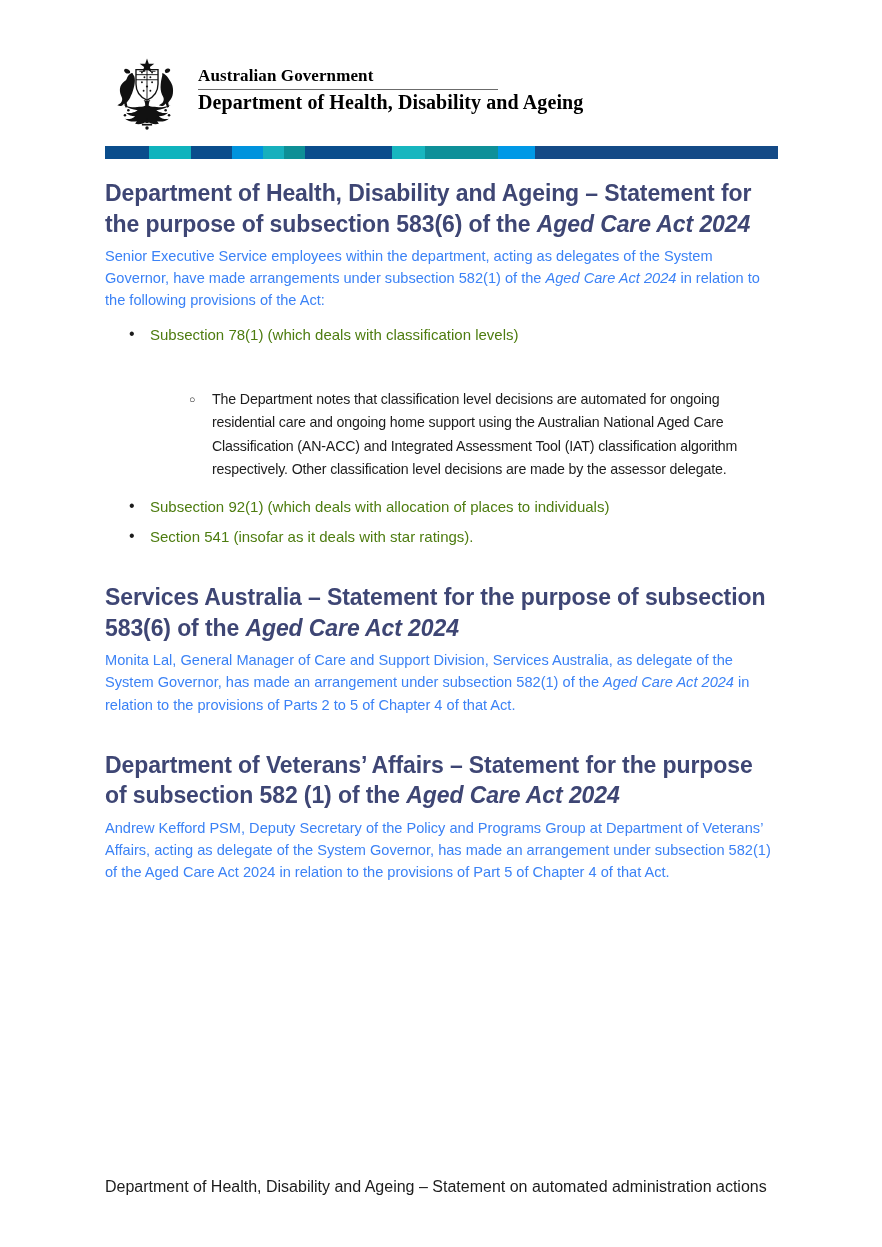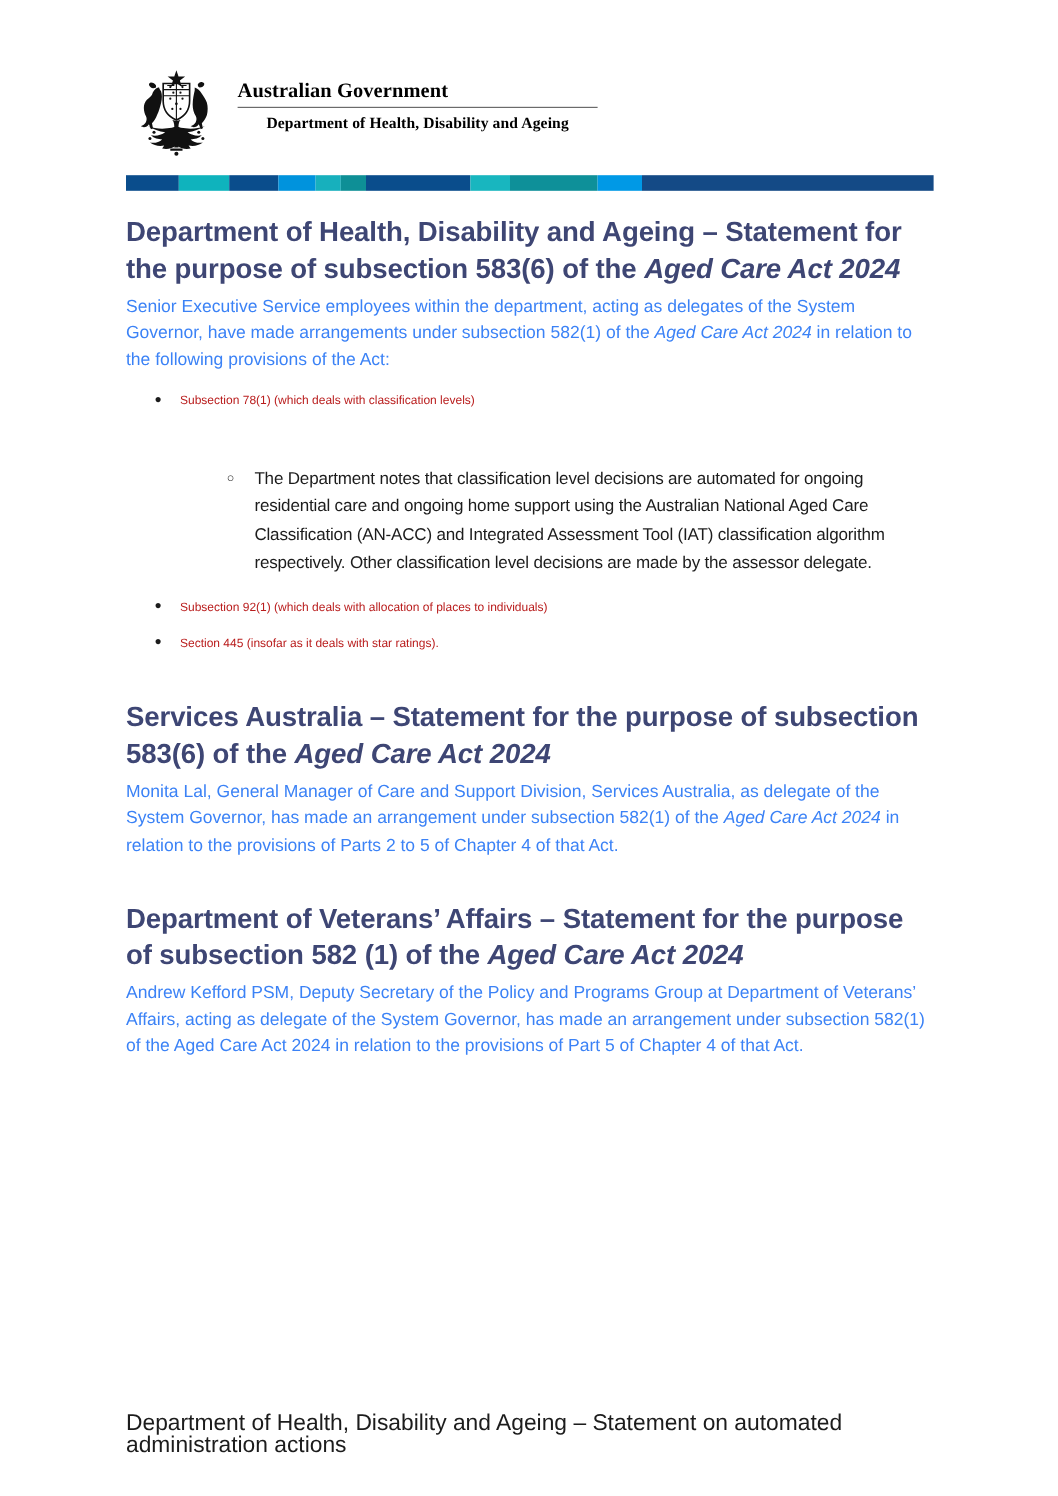--- a/index.html
+++ b/index.html
@@ -54,21 +54,21 @@
   }
   .brand-rule {
     width: 300px;
     height: 1px;
     background: #6b6b6b;
     margin: 3px 0 3px 0;
   }
   .brand-line2 {
     font-family: "Liberation Serif", serif;
     font-weight: bold;
-    font-size: 13px;
+    font-size: 20px;
     letter-spacing: 0.1px;
     color: #000000;
     line-height: 19px;
     white-space: nowrap;
     text-align: center;
   }
 
   
   .colour-band {
     position: absolute;
@@ -111,23 +111,23 @@
   p.body-text .it { font-style: italic; }
 
   ul.bullets {
     list-style: none;
     margin: 12px 0 0 0;
     padding: 0;
   }
   ul.bullets > li {
     position: relative;
     padding-left: 45px;
-    font-size: 10px;
+    font-size: 15px;
     line-height: 22.2px;
-    color: #b91c1c;
+    color: #4d7c0f;
     margin-bottom: 8px;
   }
   ul.bullets > li::before {
     content: "\2022";
     position: absolute;
     left: 24px;
     top: -1px;
     font-size: 16px;
     line-height: 22.2px;
     color: #1c1c1c;
@@ -156,21 +156,21 @@
     line-height: 23.5px;
     color: #1c1c1c;
   }
 
   
   .footer {
     position: absolute;
     left: 105px;
     top: 1178px;
     width: 675px;
-    font-size: 19px;
+    font-size: 16px;
     line-height: 18px;
     color: #1c1c1c;
   }
 </style>
 </head>
 <body>
 
 <div class="page">
 
   <div class="brand">
@@ -244,21 +244,21 @@
     <ul class="bullets">
       <li>Subsection 78(1) (which deals with classification levels)</li>
     </ul>
 
     <ul class="subbullets">
       <li>The Department notes that classification level decisions are automated for ongoing residential care and ongoing home support using the Australian National Aged Care Classification (AN-ACC) and Integrated Assessment Tool (IAT) classification algorithm respectively. Other classification level decisions are made by the assessor delegate.</li>
     </ul>
 
     <ul class="bullets">
       <li>Subsection 92(1) (which deals with allocation of places to individuals)</li>
-      <li>Section 445 (insofar as it deals with star ratings).</li>
+      <li>Section 541 (insofar as it deals with star ratings).</li>
     </ul>
 
     <h2 class="section-heading heading-2"><span>Services Australia – Statement for the purpose of subsection 583(6) of the </span><span class="it">Aged Care Act 2024</span></h2>
 
     <p class="body-text"><span>Monita Lal, General Manager of Care and Support Division, Services Australia, as delegate of the System Governor, has made an arrangement under subsection 582(1) of the </span><span class="it">Aged Care Act 2024</span><span> in relation to the provisions of Parts 2 to 5 of Chapter 4 of that Act.</span></p>
 
     <h2 class="section-heading heading-3"><span>Department of Veterans’ Affairs – Statement for the purpose of subsection 582 (1) of the </span><span class="it">Aged Care Act 2024</span></h2>
 
     <p class="body-text">Andrew Kefford PSM, Deputy Secretary of the Policy and Programs Group at Department of Veterans’ Affairs, acting as delegate of the System Governor, has made an arrangement under subsection 582(1) of the Aged Care Act 2024 in relation to the provisions of Part 5 of Chapter 4 of that Act.</p>
 

